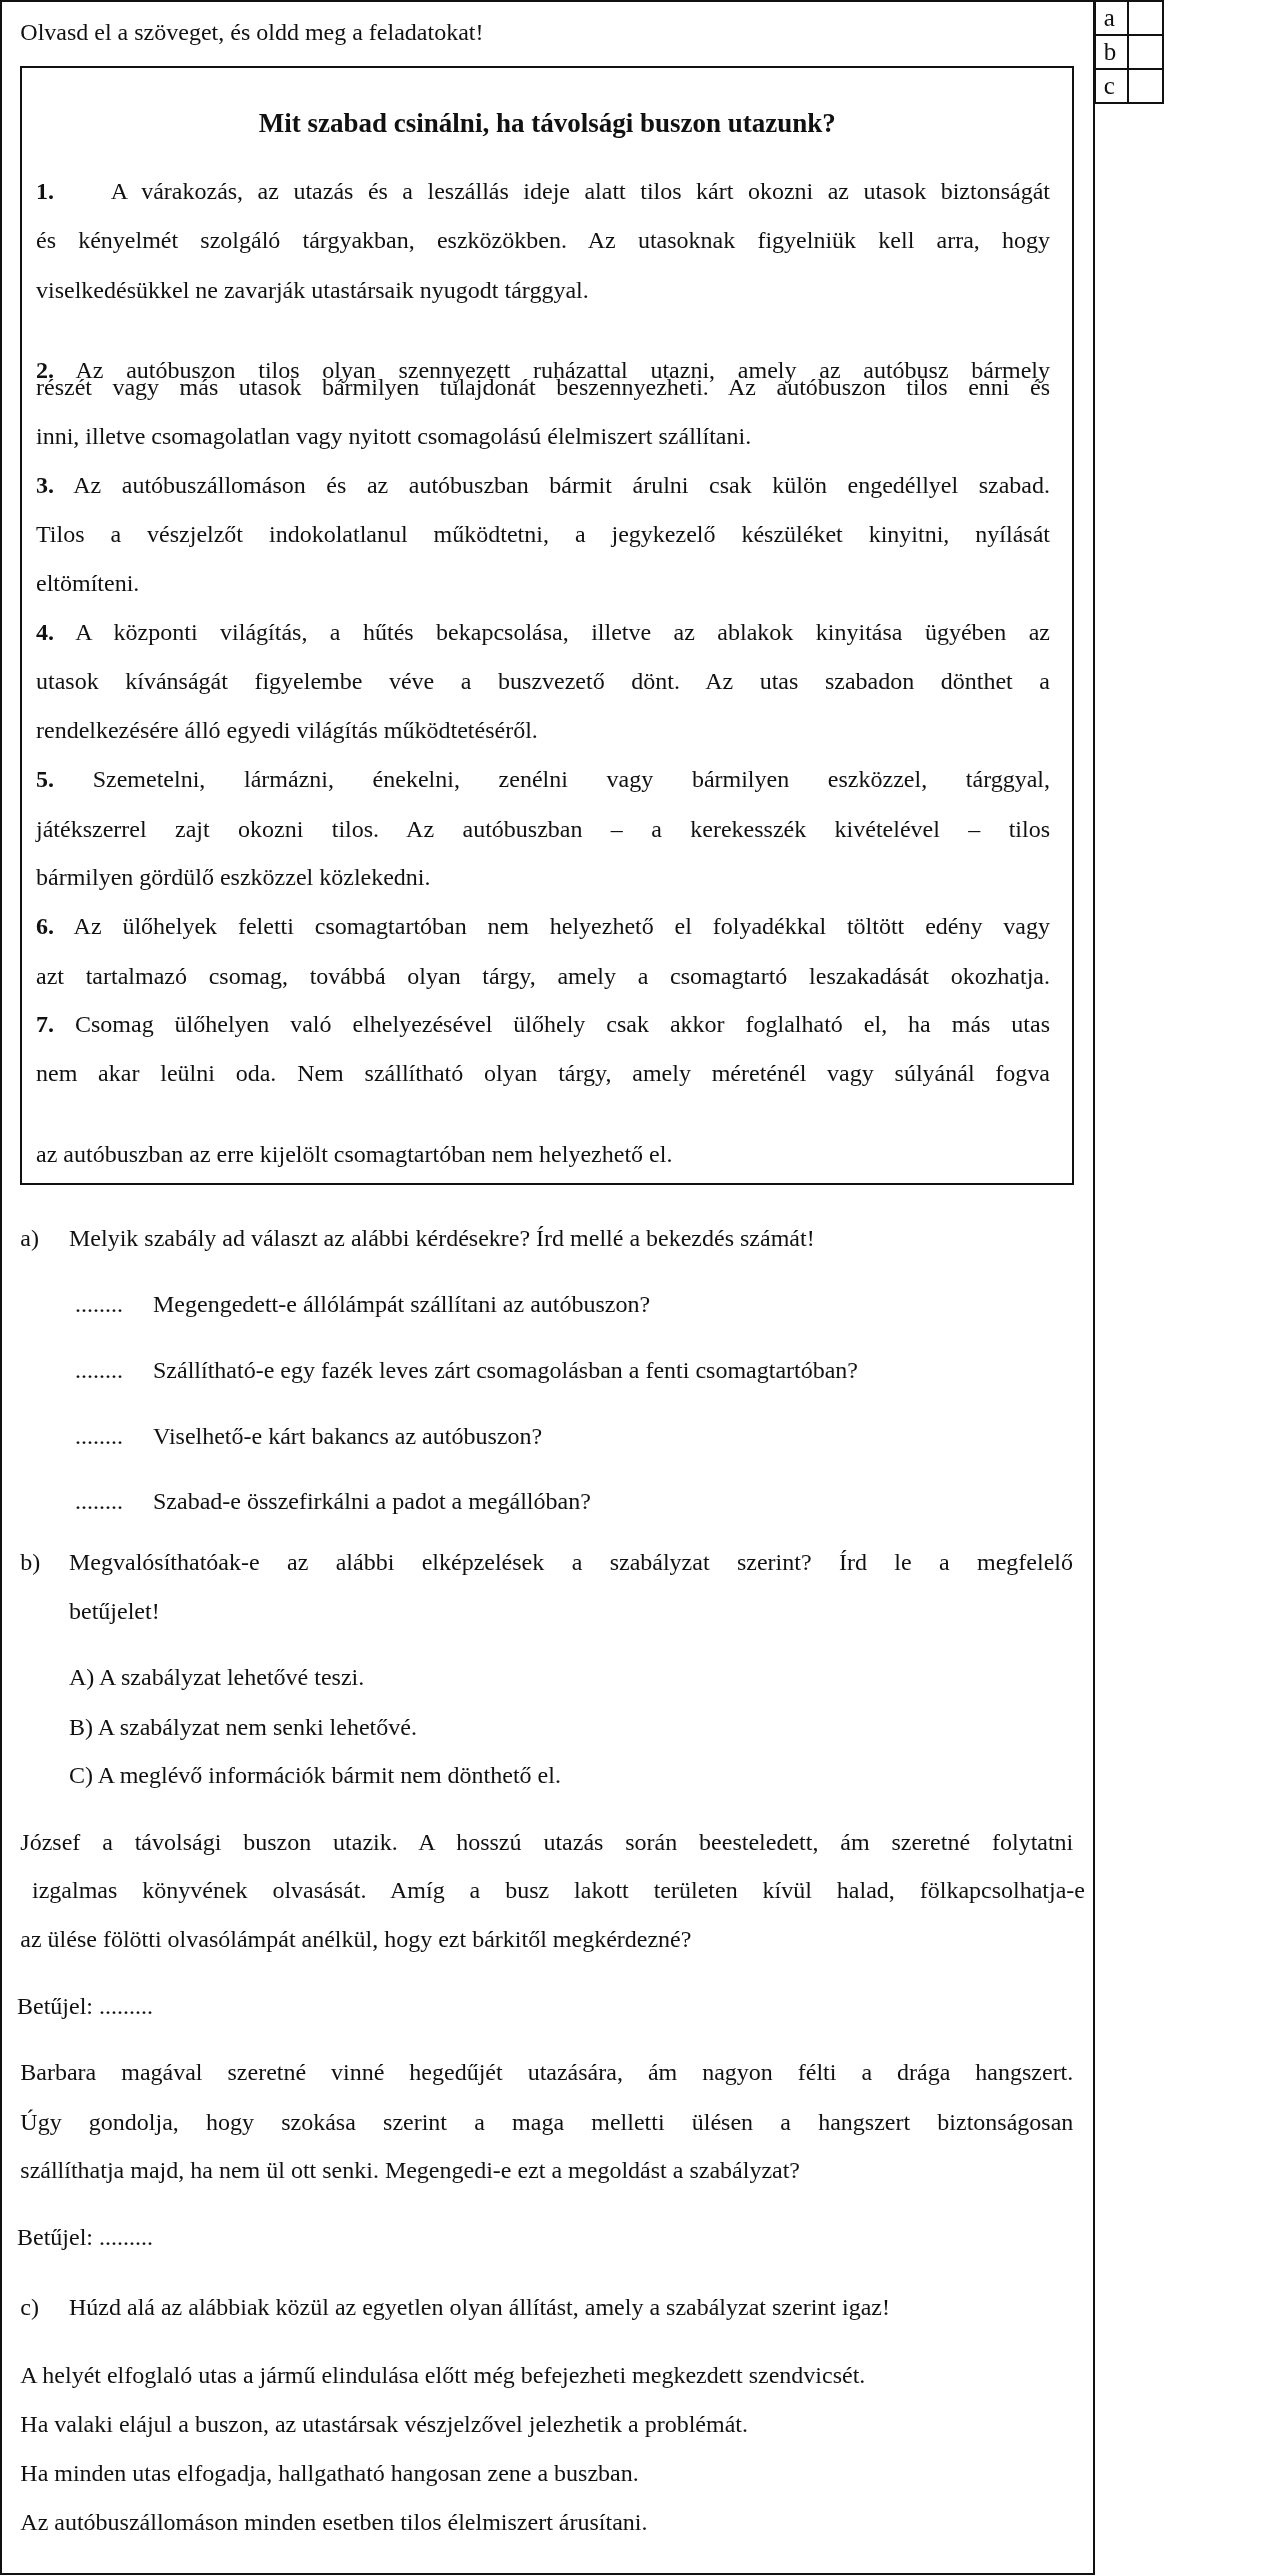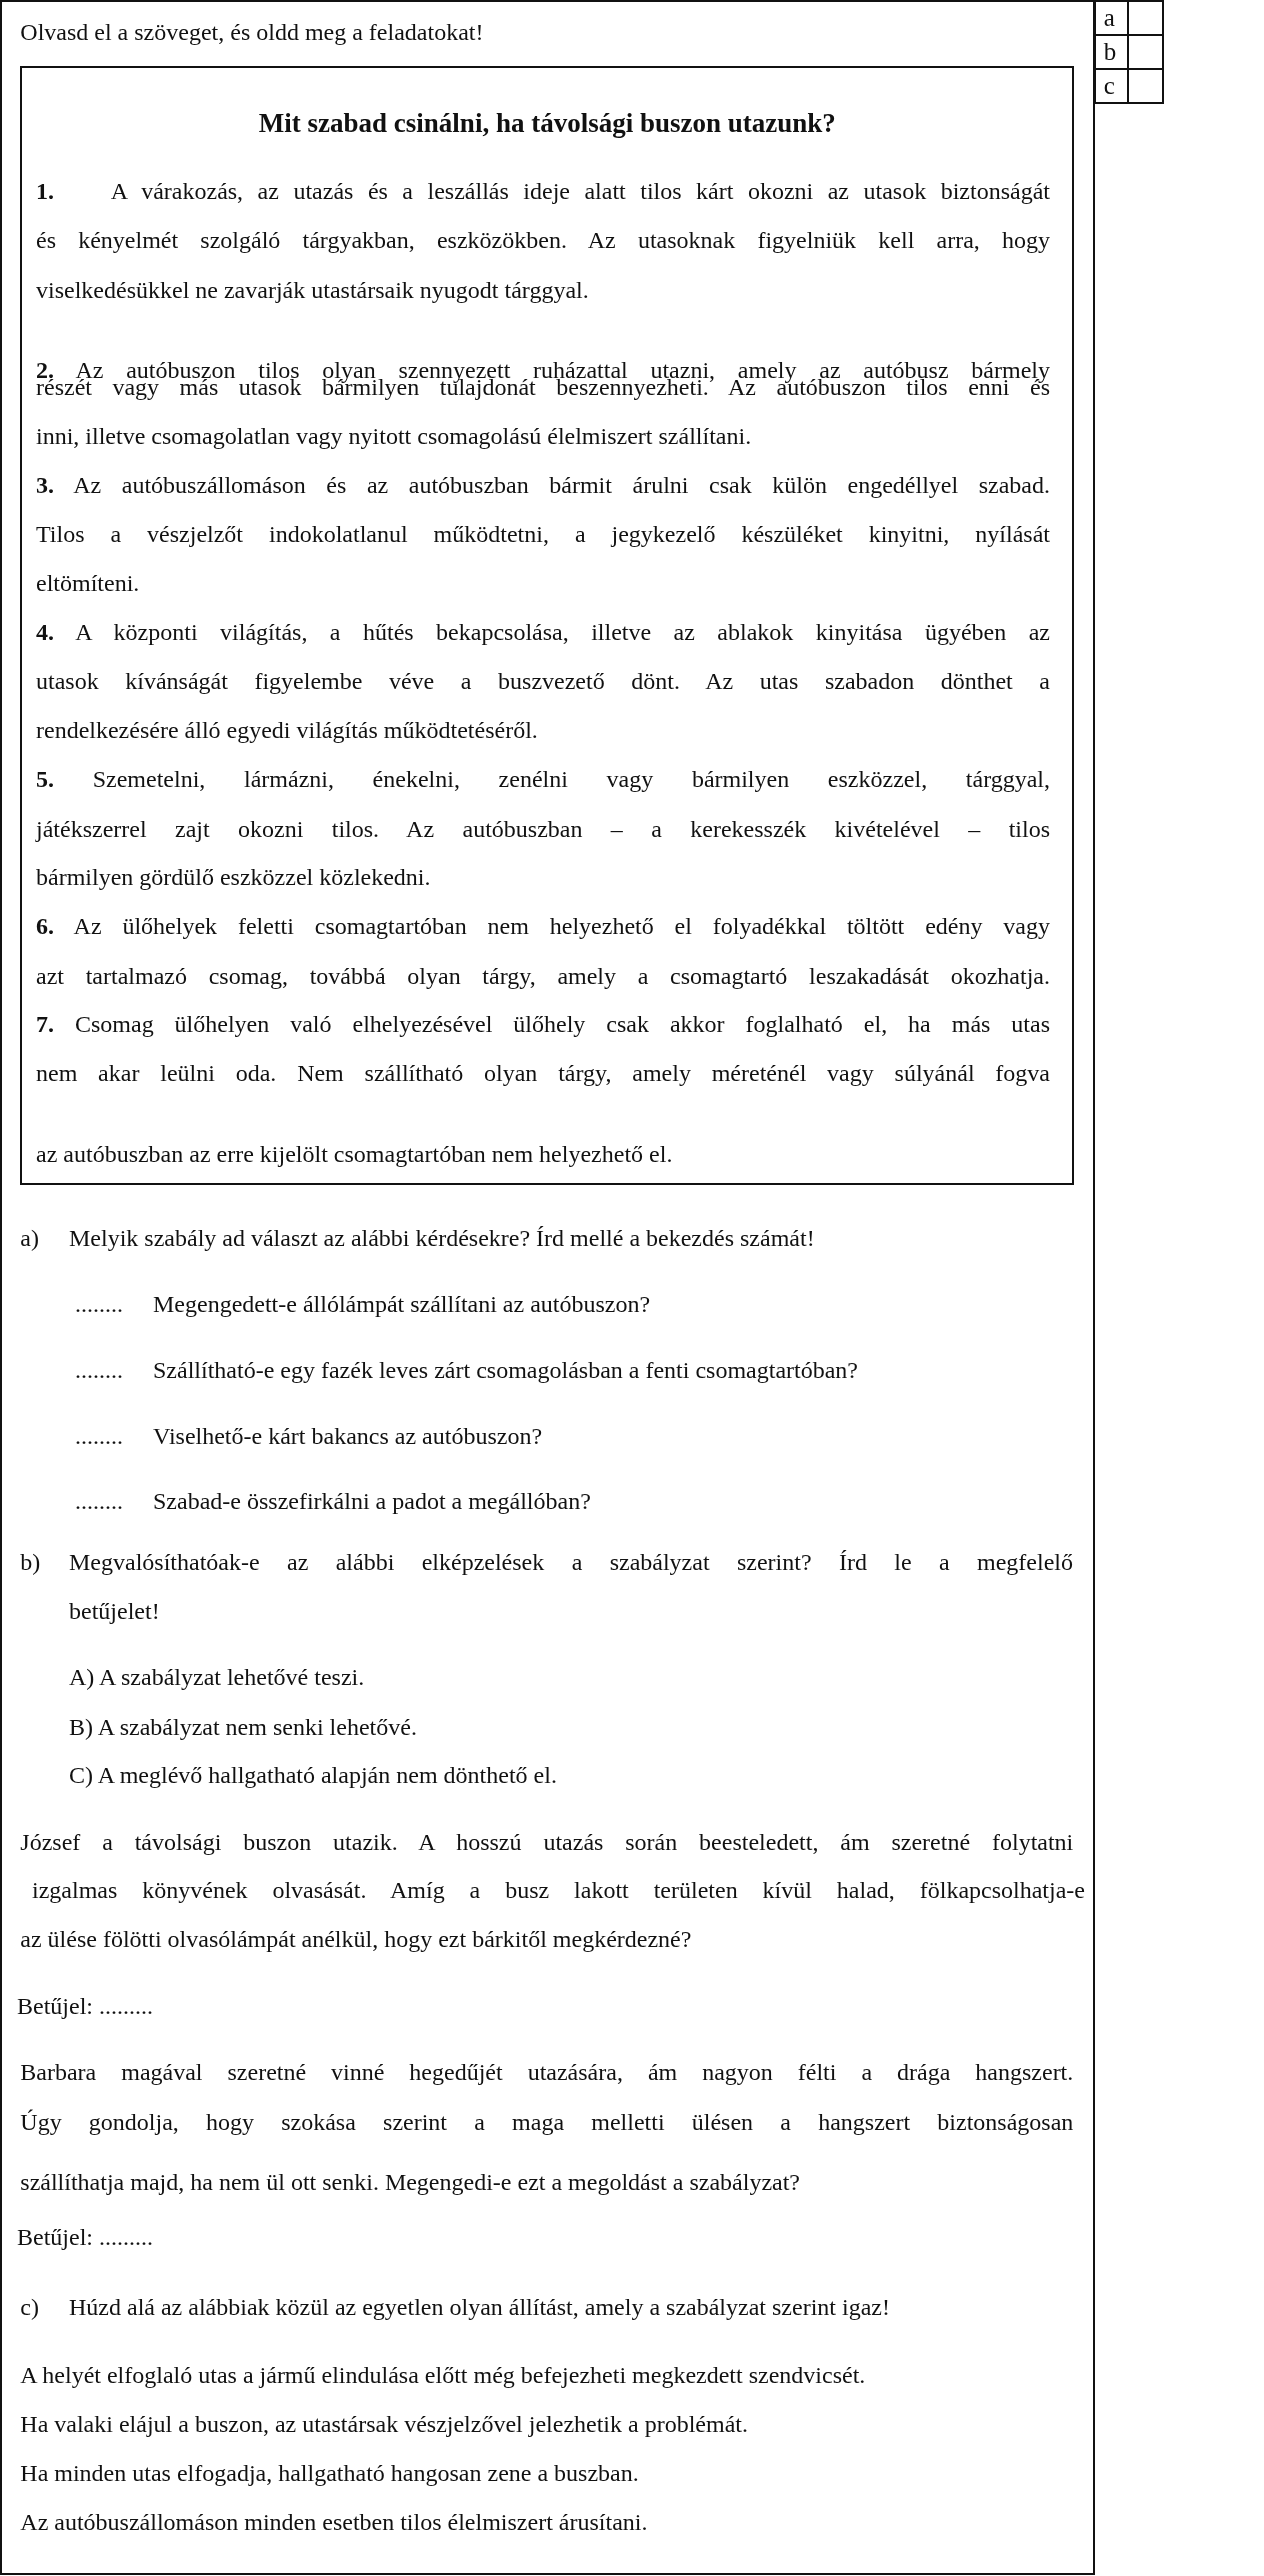--- a/index.html
+++ b/index.html
@@ -83,30 +83,30 @@
 <div class="line" style="left:153px; top:1421px;">Viselhető-e kárt bakancs az autóbuszon?</div>
 <div class="line" style="left:75px; top:1486px;">........</div>
 <div class="line" style="left:153px; top:1486px;">Szabad-e összefirkálni a padot a megállóban?</div>
 
 <div class="line" style="left:20.3px; top:1547px;">b)</div>
 <div class="line just" style="left:69px; width:1004px; top:1547px;">Megvalósíthatóak-e az alábbi elképzelések a szabályzat szerint? Írd le a megfelelő</div>
 <div class="line" style="left:69px; top:1596px;">betűjelet!</div>
 
 <div class="line" style="left:69px; top:1662px;">A) A szabályzat lehetővé teszi.</div>
 <div class="line" style="left:69px; top:1712px;">B) A szabályzat nem senki lehetővé.</div>
-<div class="line" style="left:69px; top:1760px;">C) A meglévő hallgatható alapján nem dönthető el.</div>
+<div class="line" style="left:69px; top:1760px;">C) A meglévő információk bármit nem dönthető el.</div>
 
 <div class="line just" style="left:20.3px; width:1053px; top:1827px;">József a távolsági buszon utazik. A hosszú utazás során beesteledett, ám szeretné folytatni</div>
 <div class="line just" style="left:32px; width:1053px; top:1875px;">izgalmas könyvének olvasását. Amíg a busz lakott területen kívül halad, fölkapcsolhatja-e</div>
 <div class="line" style="left:20.3px; top:1924px;">az ülése fölötti olvasólámpát anélkül, hogy ezt bárkitől megkérdezné?</div>
 <div class="line" style="left:17px; top:1991px;">Betűjel: .........</div>
 
 <div class="line just" style="left:20.3px; width:1053px; top:2057px;">Barbara magával szeretné vinné hegedűjét utazására, ám nagyon félti a drága hangszert.</div>
 <div class="line just" style="left:20.3px; width:1053px; top:2107px;">Úgy gondolja, hogy szokása szerint a maga melletti ülésen a hangszert biztonságosan</div>
-<div class="line" style="left:20.3px; top:2155px;margin-top:12px;">szállíthatja majd, ha nem ül ott senki. Megengedi-e ezt a megoldást a szabályzat?</div>
+<div class="line" style="left:20.3px; top:2155px;">szállíthatja majd, ha nem ül ott senki. Megengedi-e ezt a megoldást a szabályzat?</div>
 <div class="line" style="left:17px; top:2222px;">Betűjel: .........</div>
 
 <div class="line" style="left:20.3px; top:2292px;">c)</div>
 <div class="line" style="left:69px; top:2292px;">Húzd alá az alábbiak közül az egyetlen olyan állítást, amely a szabályzat szerint igaz!</div>
 
 <div class="line" style="left:20.3px; top:2360px;">A helyét elfoglaló utas a jármű elindulása előtt még befejezheti megkezdett szendvicsét.</div>
 <div class="line" style="left:20.3px; top:2409px;">Ha valaki elájul a buszon, az utastársak vészjelzővel jelezhetik a problémát.</div>
 <div class="line" style="left:20.3px; top:2458px;">Ha minden utas elfogadja, hallgatható hangosan zene a buszban.</div>
 <div class="line" style="left:20.3px; top:2507px;">Az autóbuszállomáson minden esetben tilos élelmiszert árusítani.</div>
 

